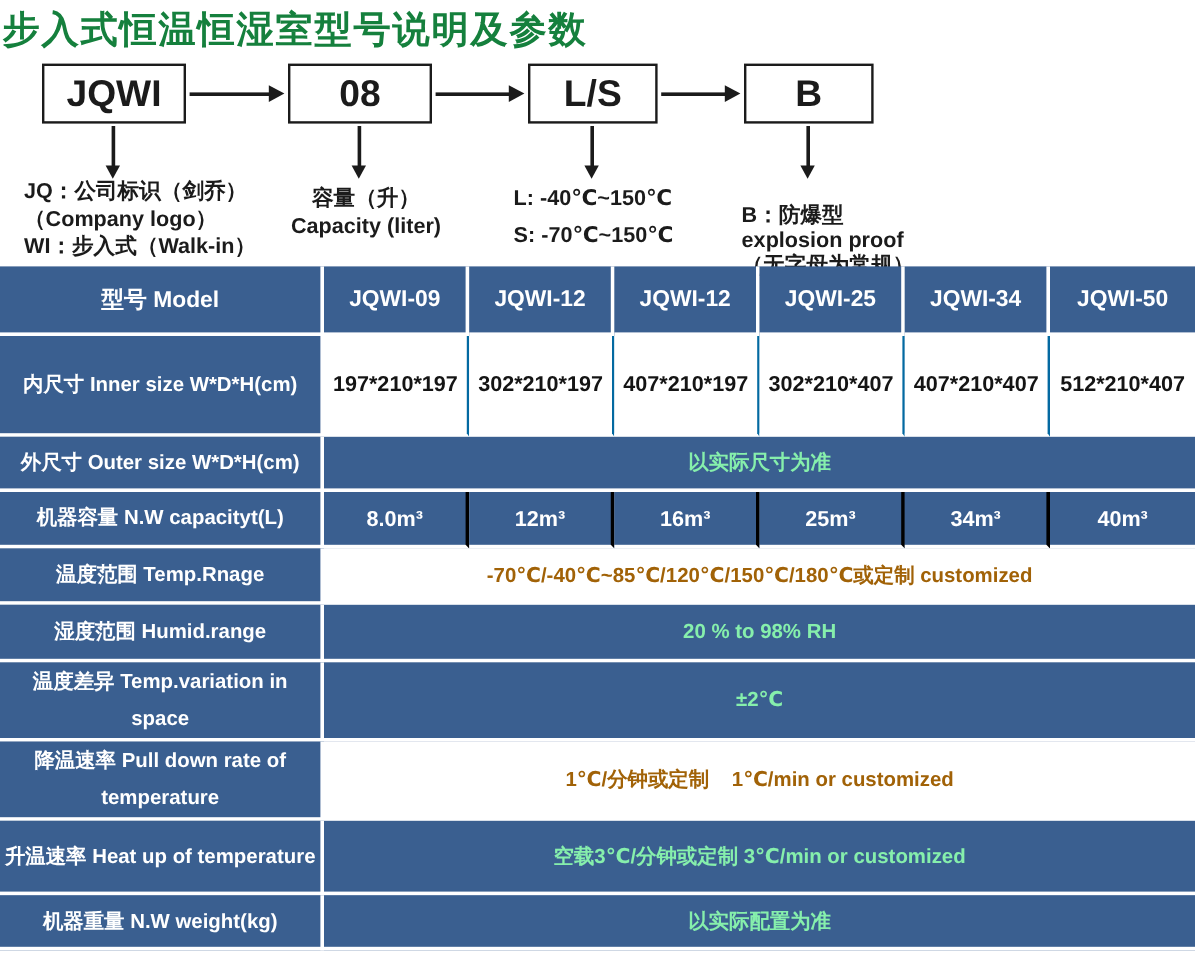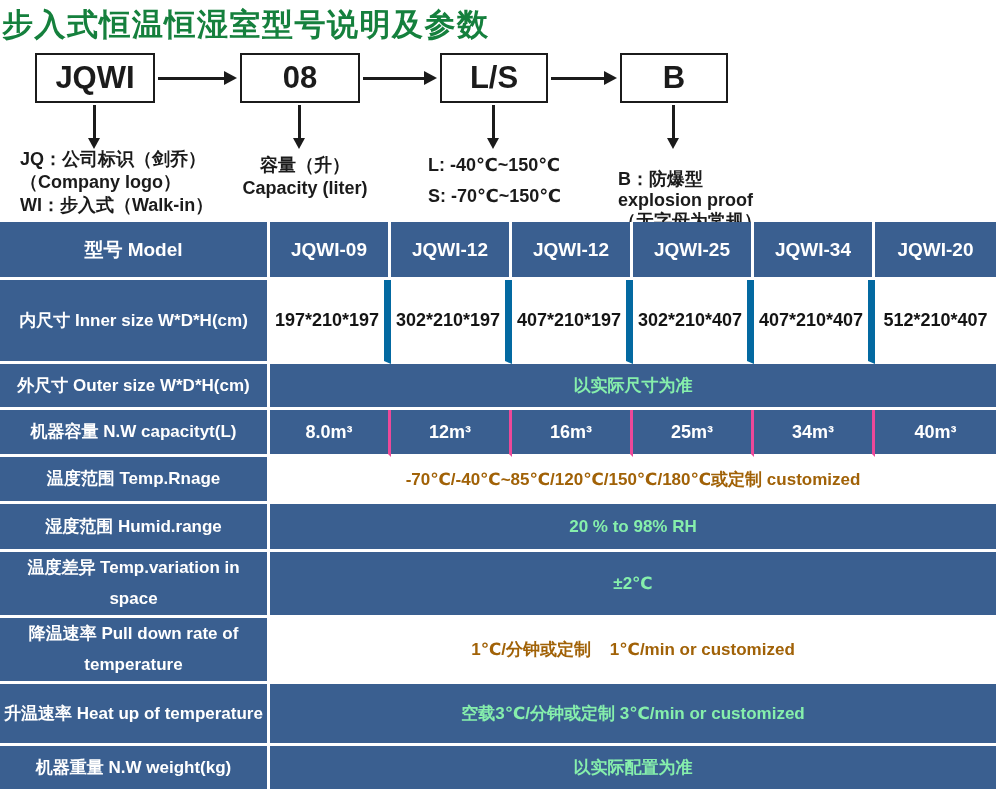--- a/index.html
+++ b/index.html
@@ -56,24 +56,24 @@
     border-bottom:3px solid #ffffff;box-sizing:content-box;
   }
   .blue{background:#3a5f90;color:#ffffff;}
   .hdr{font-size:19px;font-weight:bold;border-right:3px solid #ffffff;}
   .hdr:last-child{border-right:none;}
   .lbl{
     background:#3a5f90;color:#ffffff;font-size:17px;font-weight:bold;
     border-right:3px solid #ffffff;line-height:1.85;padding:0 6px;
   }
   .wv{background:#ffffff;color:#141414;font-size:18px;font-weight:bold;
-      border-right:7px solid #0369a1;padding:0 1px;}
+      border-right:2px solid #0369a1;padding:0 1px;}
   .wv:last-child{border-right:none;}
   .bv{background:#3a5f90;color:#ffffff;font-size:18px;font-weight:bold;
-      border-right:3px solid #ec4899;}
+      border-right:3px solid #000000;}
   .bv:last-child{border-right:none;}
   .wspan{background:#ffffff;color:#a16207;font-size:17px;font-weight:bold;white-space:pre-wrap;}
   .bspan{background:#3a5f90;color:#86efac;font-size:17px;font-weight:bold;white-space:pre-wrap;}
   tr.h55 th{height:55px;} tr.h81 td{height:81px;} tr.h43 td{height:43px;margin-left:11px;}
   tr.h44 td{height:44px;} tr.h45 td{height:45px;} tr.h57 td{height:57px;}
   tr.h61 td{height:61px;} tr.h59 td{height:59px;margin-top:36px;} tr.h43b td{height:43px;}
 </style>
 </head>
 <body>
 
@@ -117,21 +117,21 @@
       <col class="cd">
   </colgroup>
   <tbody>
     <tr class="h55">
       <th class="blue hdr">型号 Model</th>
       <th class="blue hdr">JQWI-09</th>
       <th class="blue hdr">JQWI-12</th>
       <th class="blue hdr">JQWI-12</th>
       <th class="blue hdr">JQWI-25</th>
       <th class="blue hdr">JQWI-34</th>
-      <th class="blue hdr">JQWI-20</th>
+      <th class="blue hdr">JQWI-50</th>
     </tr>
 
     <tr class="h81">
       <td class="lbl">内尺寸 Inner size W*D*H(cm)</td>
       <td class="wv">197*210*197</td>
       <td class="wv">302*210*197</td>
       <td class="wv">407*210*197</td>
       <td class="wv">302*210*407</td>
       <td class="wv">407*210*407</td>
       <td class="wv">512*210*407</td>

